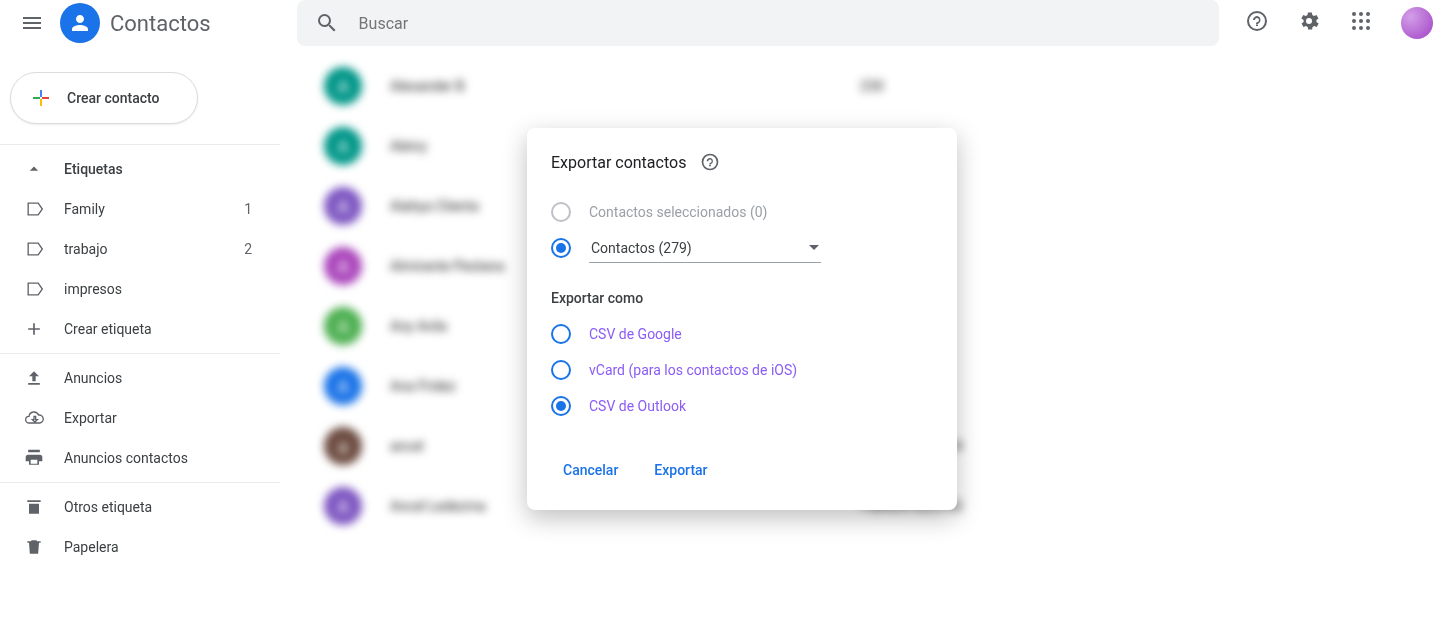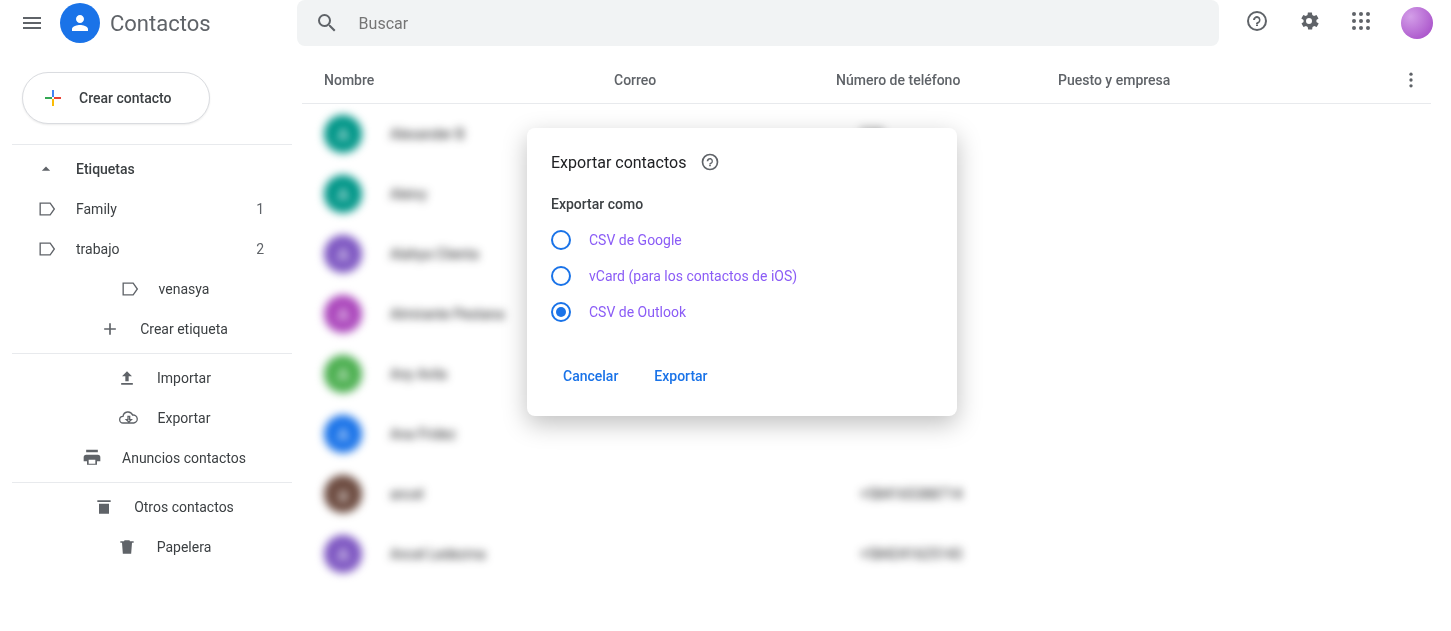--- a/index.html
+++ b/index.html
@@ -14,25 +14,25 @@
   .logo-circle svg { width: 24px; height: 24px; fill: #fff; }
   .app-title { font-size: 22px; color: #5f6368; font-weight: 400; }
   .search-box { margin-left: 86px; background: #f1f3f4; border-radius: 8px; height: 46px; width: 922px; display: flex; align-items: center; padding: 0 18px; gap: 20px; }
   .search-box svg { width: 24px; height: 24px; fill: #5f6368; }
   .search-box input { border: none; background: transparent; font-size: 16px; color: #5f6368; outline: none; flex: 1; }
   .header-right { margin-left: auto; display: flex; align-items: center; gap: 28px; padding-right: 10px; }
   .icon-btn svg { width: 24px; height: 24px; fill: #5f6368; cursor: pointer; }
   .avatar { width: 32px; height: 32px; border-radius: 50%; background: radial-gradient(circle at 30% 30%, #d39ee8, #a143c4); display:flex;align-items:center;justify-content:center; color:#fff; font-size:14px;}
   
   
-  .sidebar { position: absolute; top: 60px; left: 12px; width: 280px; }
+  .sidebar { position: absolute; top: 60px; left: 0; width: 280px; }
   .create-btn { margin: 12px 0 20px 10px; height: 52px; width: 188px; border: 1px solid #dadce0; border-radius: 28px; display: flex; align-items: center; gap: 14px; padding-left: 18px; background: #fff; box-shadow: 0 1px 2px rgba(0,0,0,.08); cursor: pointer; }
   .create-btn span { font-size: 14px; color: #3c4043; font-weight: 500; }
   .divider { height: 1px; background: #e8eaed; margin: 4px 0; }
-  .nav-row { height: 40px; display: flex; align-items: center; padding-left: 24px; gap: 20px; font-size: 14px; color: #3c4043; border-top-right-radius: 20px; border-bottom-right-radius: 20px; cursor: pointer; justify-content: center; }
+  .nav-row { height: 40px; display: flex; align-items: center; padding-left: 24px; gap: 20px; font-size: 14px; color: #3c4043; border-top-right-radius: 20px; border-bottom-right-radius: 20px; cursor: pointer; }
   .nav-row svg { width: 20px; height: 20px; fill: #5f6368; flex-shrink: 0; }
   .nav-row .count { margin-left: auto; margin-right: 28px; color: #5f6368; }
   .nav-section-header { height: 40px; display: flex; align-items: center; gap: 20px; padding-left: 24px; font-size: 14px; font-weight: 500; color: #3c4043; cursor: pointer; }
   .nav-section-header svg { width: 20px; height: 20px; fill: #5f6368; }
   
   
   .main { position: absolute; top: 56px; left: 302px; right: 20px; }
   .col-header { height: 48px; display: flex; align-items: center; font-size: 14px; color: #5f6368; font-weight: 500; border-bottom: 1px solid #e8eaed; }
   .col-name { width: 312px; padding-left: 22px;}
   .col-email { width: 222px; }
@@ -141,77 +141,64 @@
         <svg viewBox="0 0 24 24">
           <path d="M17 5H5v14h12l5-7-5-7z" fill="none" stroke="#5f6368" stroke-width="1.6"></path>
         </svg>
         <span>trabajo</span>
         <span class="count">2</span>
       </div>
       <div class="nav-row">
         <svg viewBox="0 0 24 24">
           <path d="M17 5H5v14h12l5-7-5-7z" fill="none" stroke="#5f6368" stroke-width="1.6"></path>
         </svg>
-        <span>venasya</span>
+        <span>impresos</span>
       </div>
     </div>
   <div class="nav-row">
     <svg viewBox="0 0 24 24">
         <path d="M11 5h2v6h6v2h-6v6h-2v-6H5v-2h6z"></path>
       </svg>
     <span>Crear etiqueta</span>
   </div>
   <div class="divider"></div>
   <div class="nav-row">
     <svg viewBox="0 0 24 24">
         <path d="M5 20h14v-2H5v2zM12 4l-6 6h4v6h4v-6h4l-6-6z"></path>
       </svg>
-    <span>Importar</span>
+    <span>Anuncios</span>
   </div>
   <div class="nav-row">
     <svg viewBox="0 0 24 24">
         <path d="M19 18H6a4 4 0 010-8 6 6 0 0111.5-1.5A4.5 4.5 0 0119 18zm-7-8v4h-2l3 3 3-3h-2v-4h-2z" fill="none" stroke="#5f6368" stroke-width="1.6"></path>
       </svg>
     <span>Exportar</span>
   </div>
   <div class="nav-row">
     <svg viewBox="0 0 24 24">
         <path d="M19 8H5a3 3 0 00-3 3v5h4v4h12v-4h4v-5a3 3 0 00-3-3zm-3 11H8v-5h8v5zm3-14H5V2h14v3z"></path>
       </svg>
     <span>Anuncios contactos</span>
   </div>
   <div class="divider"></div>
   <div class="nav-row">
     <svg viewBox="0 0 24 24">
         <path d="M20 6H4V4h16v2zm-2 2v12H6V8h12zm-8 3h4v2h-4v-2z"></path>
       </svg>
-    <span>Otros contactos</span>
+    <span>Otros etiqueta</span>
   </div>
   <div class="nav-row">
     <svg viewBox="0 0 24 24">
         <path d="M6 7h12l-1 13H7L6 7zm3-3h6l1 2H8l1-2zM4 5h16v2H4V5z"></path>
       </svg>
     <span>Papelera</span>
   </div>
 </div>
 
 <div class="main">
-  <div class="col-header">
-    <div class="col-name">Nombre</div>
-    <div class="col-email">Correo</div>
-    <div class="col-phone">Número de teléfono</div>
-    <div class="col-job">Puesto y empresa</div>
-    <div class="more-col">
-        <svg viewBox="0 0 24 24">
-          <circle cx="12" cy="5" r="2"></circle>
-          <circle cx="12" cy="12" r="2"></circle>
-          <circle cx="12" cy="19" r="2"></circle>
-        </svg>
-      </div>
-  </div>
   <div id="rows-container">
       <div class="row">
         <div class="avatar-sm" style="background:#009688">A</div>
         <div class="rname">Alexander B</div>
         <div class="rphone">230</div>
       </div>
       <div class="row">
         <div class="avatar-sm" style="background:#009688">A</div>
         <div class="rname">Aleivy</div>
         <div class="rphone">918</div>
@@ -250,20 +237,33 @@
 </div>
 
 <div class="scrim"></div>
 <div class="dialog">
   <div class="dialog-title-row">
     <span class="dialog-title">Exportar contactos</span>
     <svg viewBox="0 0 24 24">
         <path d="M12 2a10 10 0 100 20 10 10 0 000-20zm0 18a8 8 0 110-16 8 8 0 010 16zm-1-5h2v2h-2v-2zm2.07-7.75A4 4 0 008 11h2a2 2 0 112.5 1.94c-.93.26-1.5 1.1-1.5 2.06v.5h2v-.5c0-.27.16-.45.45-.53A4 4 0 0013.07 7.25z"></path>
       </svg>
   </div>
+  <div class="radio-row">
+    <div class="radio disabled"></div>
+    <span class="radio-label disabled">Contactos seleccionados (0)</span>
+  </div>
+  <div class="radio-row">
+    <div class="radio checked"></div>
+    <div class="select-wrap">
+      <span>Contactos (279)</span>
+      <svg viewBox="0 0 10 10">
+          <path d="M0 2l5 5 5-5z"></path>
+        </svg>
+    </div>
+  </div>
   <div class="subheader">Exportar como</div>
   <div class="radio-row">
     <div class="radio"></div>
     <span class="radio-label">CSV de Google</span>
   </div>
   <div class="radio-row">
     <div class="radio"></div>
     <span class="radio-label">vCard (para los contactos de iOS)</span>
   </div>
   <div class="radio-row">

